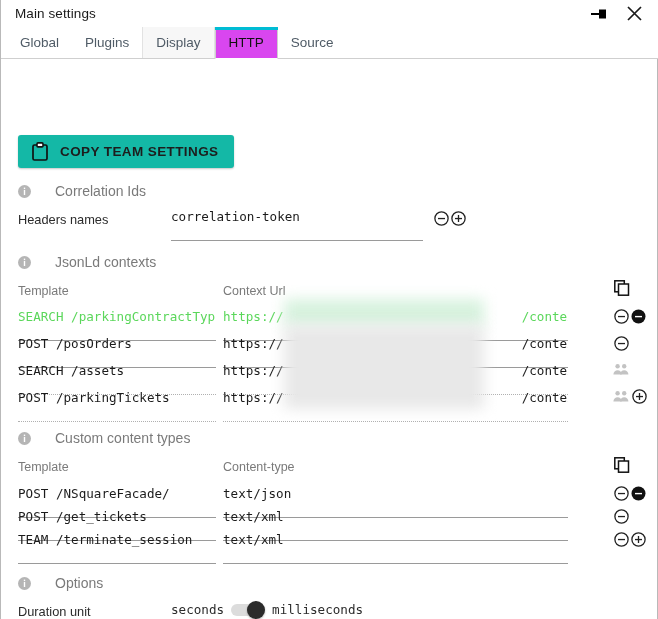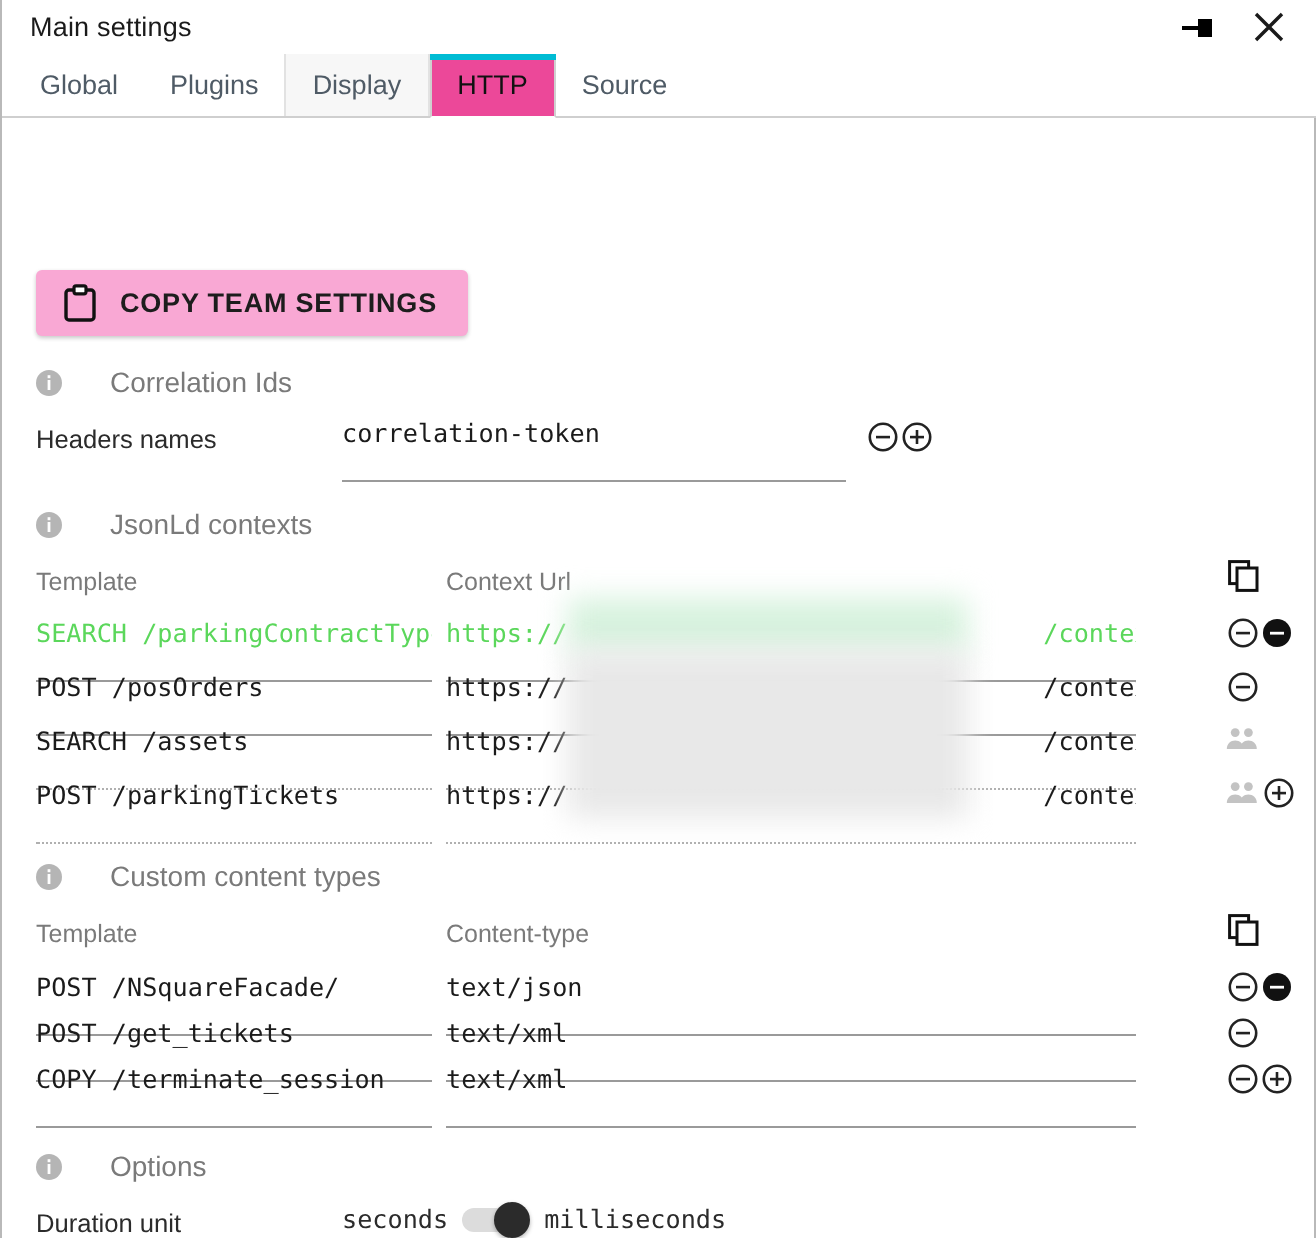--- a/index.html
+++ b/index.html
@@ -78,21 +78,21 @@
     background: transparent;
     top: 0;
   }
   .tab.hover {
     background: #f7f7f7;
     border-left: 1px solid #e2e2e2;
     border-right: 1px solid #e2e2e2;
   }
   .tab.active {
     color: #111111;
-    background: #ec4899;
+    background: #d946ef;
     border-left: 1px solid #cfcfcf;
     border-right: 1px solid #cfcfcf;
     border-bottom: 1px solid #ffffff;
     margin-bottom: -1px;
   }
   .tab.active::before {
     content: "";
     position: absolute;
     left: -1px;
     right: -1px;
@@ -114,21 +114,21 @@
 
   .copy-btn {
     position: absolute;
     left: 17px;
     top: 76px;
     display: inline-flex;
     align-items: center;
     gap: 12px;
     height: 33px;
     padding: 0 16px 0 14px;
-    background: #f9a8d4;
+    background: #14b8a6;
     border: none;
     border-radius: 3px;
     box-shadow: 0 1px 2px rgba(0,0,0,.22);
     font-family: "Liberation Sans", sans-serif;
     font-size: 13.5px;
     font-weight: bold;
     letter-spacing: .4px;
     color: #1d1d1d;
     cursor: pointer;
   }
@@ -432,21 +432,21 @@
 
     <div class="txt-input" style="left:17px; top:450px; width:198px;">POST /get_tickets</div>
     <div class="txt-input" style="left:222px; top:450px; width:345px;">text/xml</div>
     <div class="icon-btn" style="left:613px; top:450px;">
       <svg width="15" height="15" viewBox="0 0 15 15">
         <circle cx="7.5" cy="7.5" r="6.6" fill="none" stroke="#222" stroke-width="1.3"></circle>
         <rect x="4" y="6.9" width="7" height="1.3" fill="#222"></rect>
       </svg>
     </div>
 
-    <div class="txt-input" style="left:17px; top:473px; width:198px;">COPY /terminate_session</div>
+    <div class="txt-input" style="left:17px; top:473px; width:198px;">TEAM /terminate_session</div>
     <div class="txt-input" style="left:222px; top:473px; width:345px;">text/xml</div>
     <div class="icon-btn" style="left:613px; top:473px;">
       <svg width="15" height="15" viewBox="0 0 15 15">
         <circle cx="7.5" cy="7.5" r="6.6" fill="none" stroke="#222" stroke-width="1.3"></circle>
         <rect x="4" y="6.9" width="7" height="1.3" fill="#222"></rect>
       </svg>
     </div>
     <div class="icon-btn" style="left:630px; top:473px;">
       <svg width="15" height="15" viewBox="0 0 15 15">
         <circle cx="7.5" cy="7.5" r="6.6" fill="none" stroke="#222" stroke-width="1.3"></circle>

